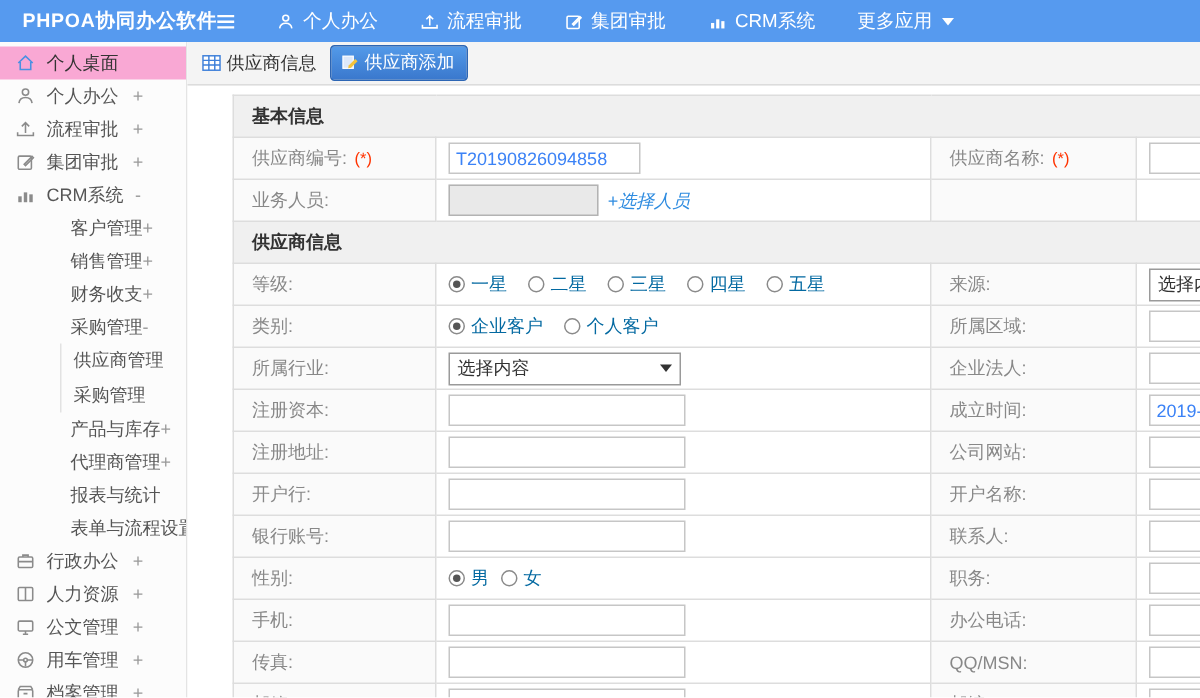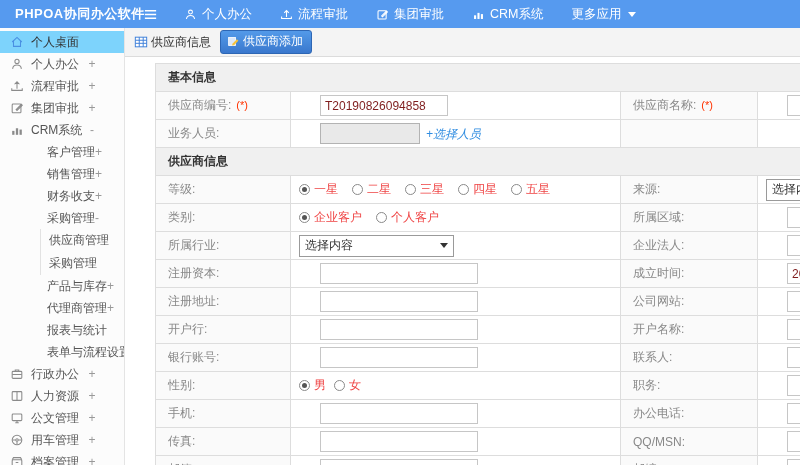--- a/index.html
+++ b/index.html
@@ -19,21 +19,21 @@
   .caret { width:0; height:0; border-left:4px solid transparent;
     border-right:4px solid transparent; border-top:5px solid #fff; margin-left:2px; }
 
   
   .sidebar { position:absolute; left:0; top:28px; width:125px; bottom:0;
     background:#fcfcfc; border-right:1px solid #e4e4e4; padding-top:3px;
     font-size:12px; color:#555; overflow:hidden; }
   .side-item { display:flex; align-items:center; height:22px; cursor:pointer; }
   .side-item .sicon { width:14px; height:14px; margin:0 7px 0 10px; color:#8b8b8b;
     display:flex; align-items:center; }
-  .side-item.active { background:#7dd3fc; color:#333;font-family:Liberation Serif, serif; }
+  .side-item.active { background:#f9a8d4; color:#333;font-family:Liberation Serif, serif; }
   .side-item.active .sicon { color:#4a90e2; }
   .side-item .slabel { white-space:nowrap; }
   .side-item .sexpand { margin-left:auto; margin-right:28px; color:#999;
     font-size:12px; width:8px; text-align:center; }
   .side-item.lv2 { padding-left:47px; }
   .side-item.lv2 .sexpand { margin-right:38px; }
   .lv3-group { border-left:1px solid #e2e2e2; margin-left:40px; }
   .side-item.lv3 { padding-left:8px; height:23px; }
 
   
@@ -48,36 +48,36 @@
     border-radius:3px; padding:2px 8px 3px 6px; }
 
   .form-wrap { padding:6px 0 0 30px; height:calc(100% - 29px); overflow:hidden; }
   table.form { border-collapse:collapse; table-layout:fixed; width:952px; }
   table.form td { border:1px solid #ddd; height:28px; font-size:12px; }
   td.lbl { background:#fafafa; color:#888; padding-left:12px; white-space:nowrap; }
   td.fld { background:#fff; padding-left:8px; }
   tr.sec td { background:#f0f0f0; color:#333; font-weight:bold; padding-left:12px; }
   .req { color:#f30; margin-left:5px; font-size:11px; }
 
-  .input { border:1px solid #c6c6c6; height:21px; font-size:12px; color:#7f1d1d;
-    padding:0 4px; background:#fff; font-family:"Liberation Sans",sans-serif;margin-left:21px; }
+  .input { border:1px solid #c6c6c6; height:21px; font-size:12px; color:#3b82f6;
+    padding:0 4px; background:#fff; font-family:"Liberation Sans",sans-serif; }
   .input.short { width:128px; }
   .input.std { width:158px; }
   .input.disabled { width:100px; background:#e9e9e9; border-color:#b3b3b3; }
   .link { color:#2f8ce0; text-decoration:none; font-size:12px; margin-left:6px;
     cursor:pointer;font-style:italic; }
 
   .fake-select { width:155px; height:22px; border:1px solid #9a9a9a; background:#fff;
     display:inline-flex; align-items:center; justify-content:space-between;
     padding:0 5px; font-size:12px; color:#333; cursor:pointer; vertical-align:middle; }
   .fake-select .arrow { width:0; height:0; border-left:4px solid transparent;
     border-right:4px solid transparent; border-top:5px solid #333; }
   .fake-select.clipped { width:158px; }
 
-  .radios { display:flex; align-items:center; gap:14px; color:#ef4444; }
+  .radios { display:flex; align-items:center; gap:14px; color:#0369a1; }
   .ropt { display:flex; align-items:center; gap:4px; cursor:pointer; }
   .radio { width:11px; height:11px; border:1px solid #8a8a8a; border-radius:50%;
     background:#fff; position:relative; display:inline-block; }
   .radio.checked::after { content:""; position:absolute; left:2px; top:2px;
     width:5px; height:5px; border-radius:50%; background:#555; }
 
   svg { display:block; }
 </style>
 </head>
 <body>

